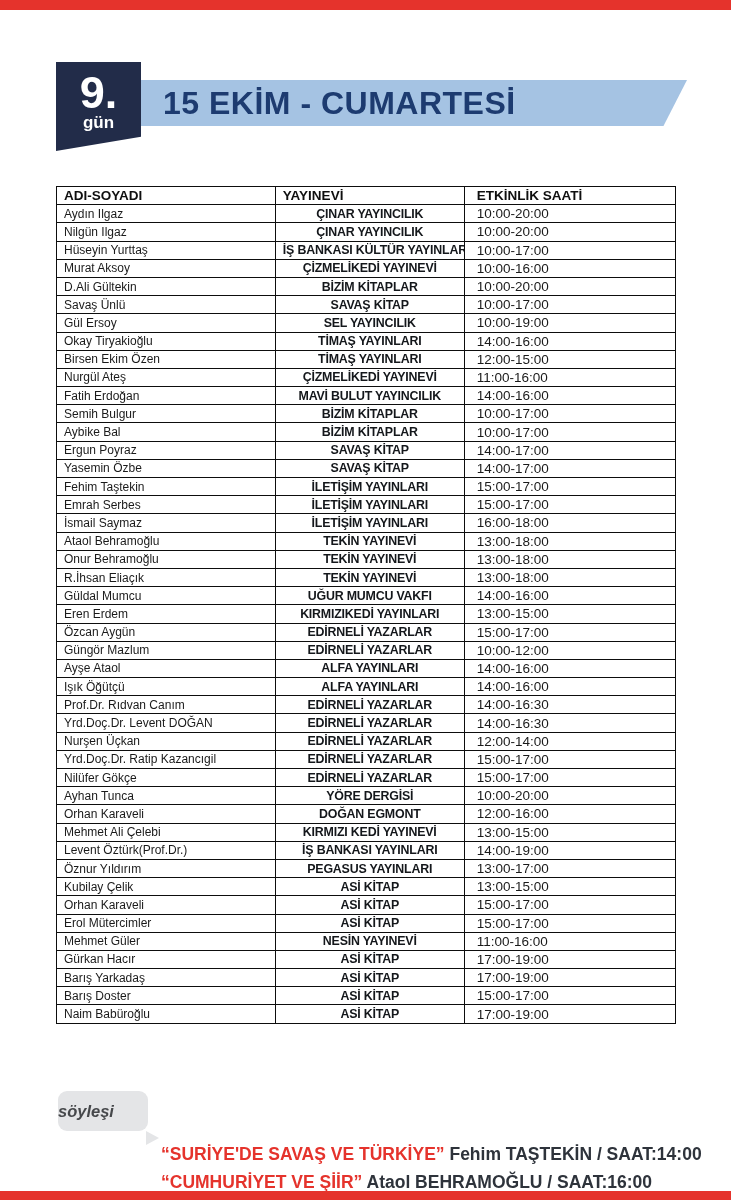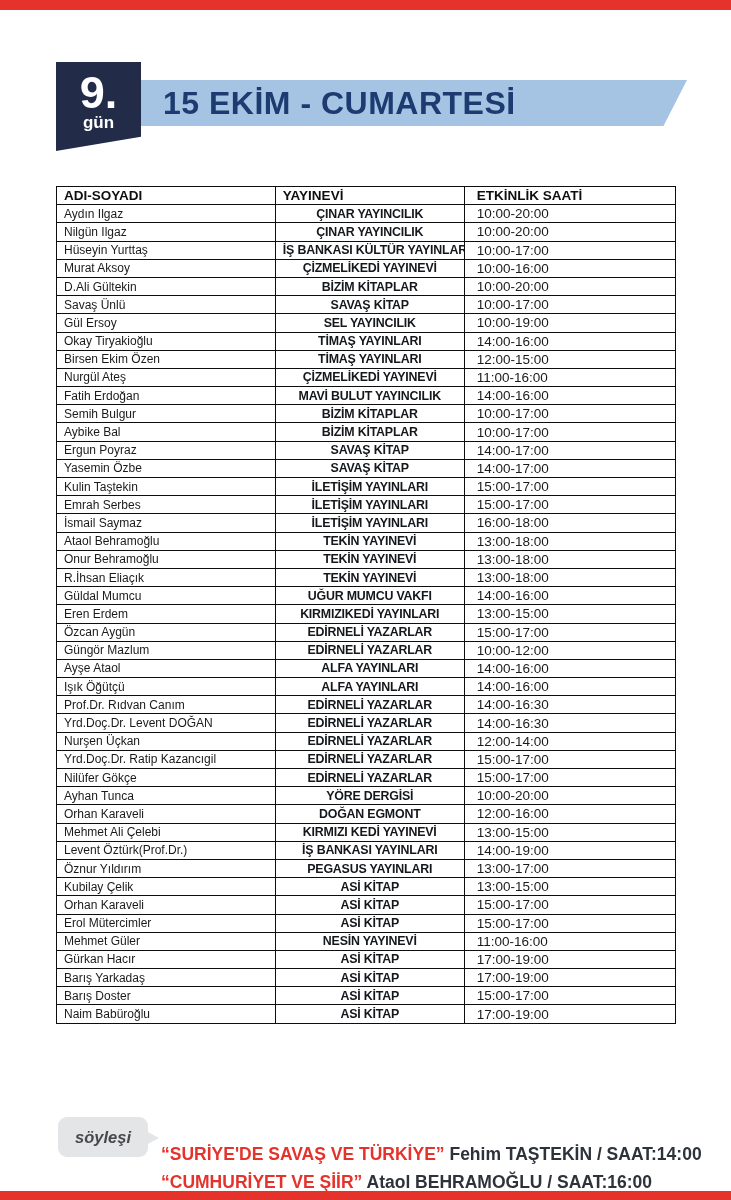--- a/index.html
+++ b/index.html
@@ -24,22 +24,22 @@
             text-align:left; vertical-align:middle; white-space:nowrap; overflow:hidden; }
   .schedule th { font-size:13.5px; font-weight:bold; color:#0f0f0f; }
   .schedule .c0 { width:204px; }
   .schedule .c1 { width:176px; }
   .schedule .c2 { width:197px; }
   .schedule th.c2, .schedule td.c2 { padding-left:12px; }
   .schedule td.name { font-size:12px; color:var(--text-dark); }
   .schedule td.pub  { font-size:12.4px; font-weight:700; letter-spacing:-0.2px; color:#14171b;text-align:center; }
   .schedule td.time { font-size:13.5px; color:var(--text-dark); }
 
-  .bubble { position:absolute; left:58px; top:1117px; width:90px; height:40px; background:var(--bubble-gray);
-            border-radius:9px; display:flex; align-items:center; justify-content:center; }
+  .bubble { position:absolute; left:58px; top:1091px; width:90px; height:40px; background:var(--bubble-gray);
+            border-radius:9px; display:flex; align-items:center; }
   .bubble-label { font-style:italic; font-weight:600; font-size:16.5px; color:#46484b; }
   .bubble-tail { position:absolute; left:146px; top:1131px; width:0; height:0;
                  border-top:7px solid transparent; border-bottom:7px solid transparent;
                  border-left:13px solid var(--bubble-gray); }
 
   .event-lines { position:absolute; left:161px; top:1140px; display:flex; flex-direction:column; }
   .event-line { font-size:17.5px; font-weight:bold; line-height:28px; white-space:nowrap; }
   .event-title { color:var(--red); }
   .event-detail { color:#2e333b; }
 </style>
@@ -136,21 +136,21 @@
           <td class="name c0">Ergun Poyraz</td>
           <td class="pub c1">SAVAŞ KİTAP</td>
           <td class="time c2">14:00-17:00</td>
         </tr>
         <tr>
           <td class="name c0">Yasemin Özbe</td>
           <td class="pub c1">SAVAŞ KİTAP</td>
           <td class="time c2">14:00-17:00</td>
         </tr>
         <tr>
-          <td class="name c0">Kulin Taştekin</td>
+          <td class="name c0">Fehim Taştekin</td>
           <td class="pub c1">İLETİŞİM YAYINLARI</td>
           <td class="time c2">15:00-17:00</td>
         </tr>
         <tr>
           <td class="name c0">Emrah Serbes</td>
           <td class="pub c1">İLETİŞİM YAYINLARI</td>
           <td class="time c2">15:00-17:00</td>
         </tr>
         <tr>
           <td class="name c0">İsmail Saymaz</td>

